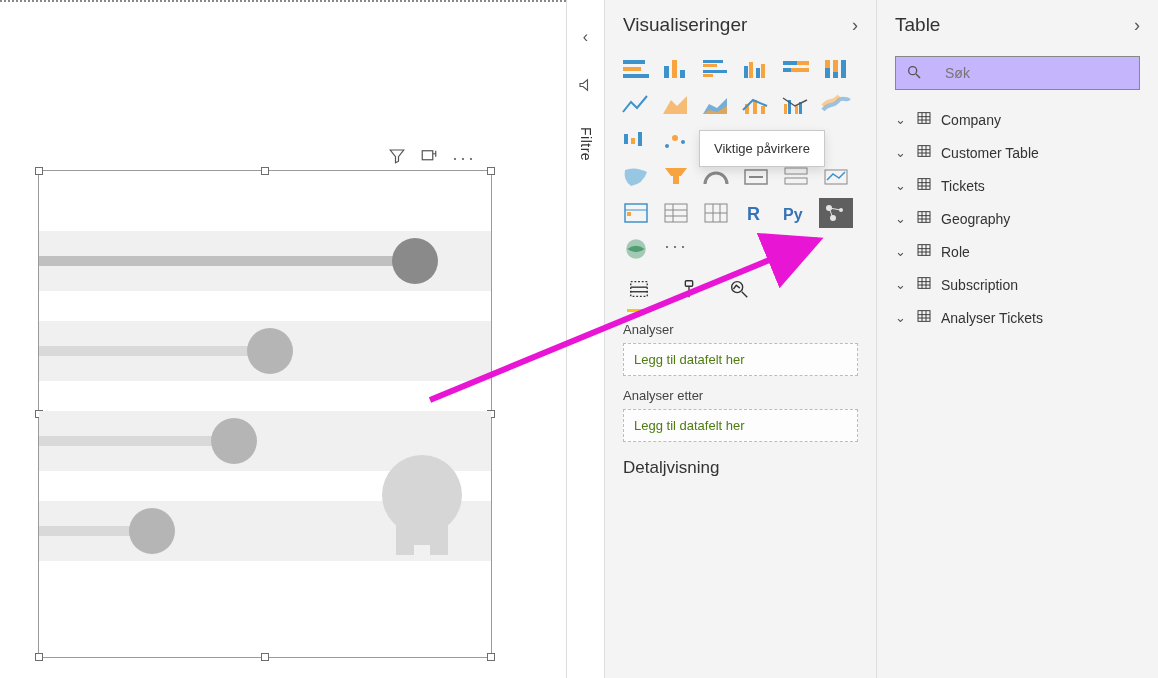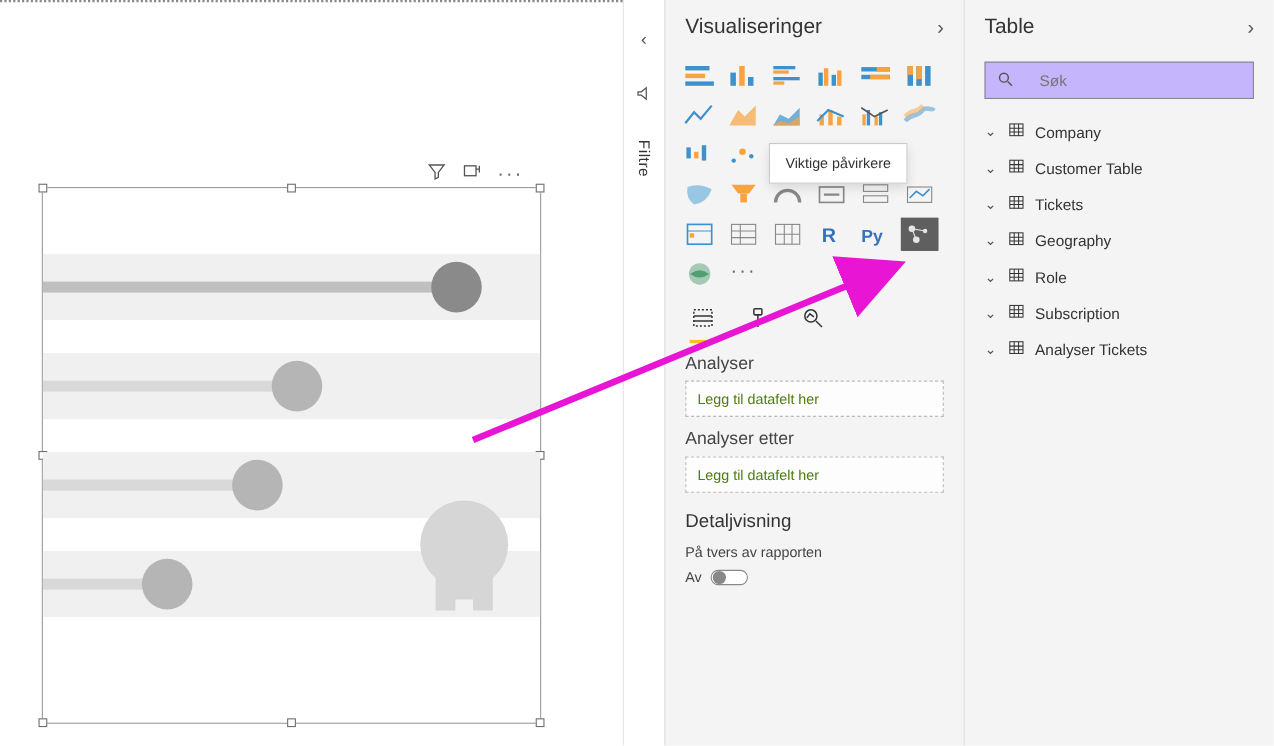--- a/index.html
+++ b/index.html
@@ -183,21 +183,21 @@
   }
   .viz-tab {
     padding-bottom: 6px;
     border-bottom: 3px solid transparent;
     cursor: pointer;
   }
   .viz-tab.active { border-bottom-color: #f2c811; }
   .viz-tab svg { width: 24px; height: 22px; }
 
   .fieldwell-section { padding: 10px 18px 2px; }
-  .fw-label { font-size: 16px; color: #444; margin-bottom: 6px; }
+  .fw-label { font-size: 13px; color: #444; margin-bottom: 6px; }
   .fw-drop {
     border: 1px dashed #bcbcbc;
     background: #fdfdfd;
     padding: 8px 10px;
     font-size: 13px;
     color: #4d7c0f;
   }
   .section-title {
     padding: 14px 18px 6px;
     font-size: 17px;
@@ -565,29 +565,20 @@
     <div class="fieldwell-section">
       <div class="fw-label">Analyser</div>
       <div class="fw-drop">Legg til datafelt her</div>
     </div>
     <div class="fieldwell-section">
       <div class="fw-label">Analyser etter</div>
       <div class="fw-drop">Legg til datafelt her</div>
     </div>
 
     <div class="section-title">Detaljvisning</div>
-    <div class="toggle-row">
-      <span>På tvers av rapporten</span>
-      <div class="toggle">
-        <span>Av</span>
-        <div class="switch">
-            <div class="knob"></div>
-          </div>
-      </div>
-    </div>
   </div>
 
   <div class="panel fields">
     <div class="panel-header">
       <span>Table</span>
       <span class="chev">›</span>
     </div>
     <div class="search-wrap">
       <div class="search">
         <span>

